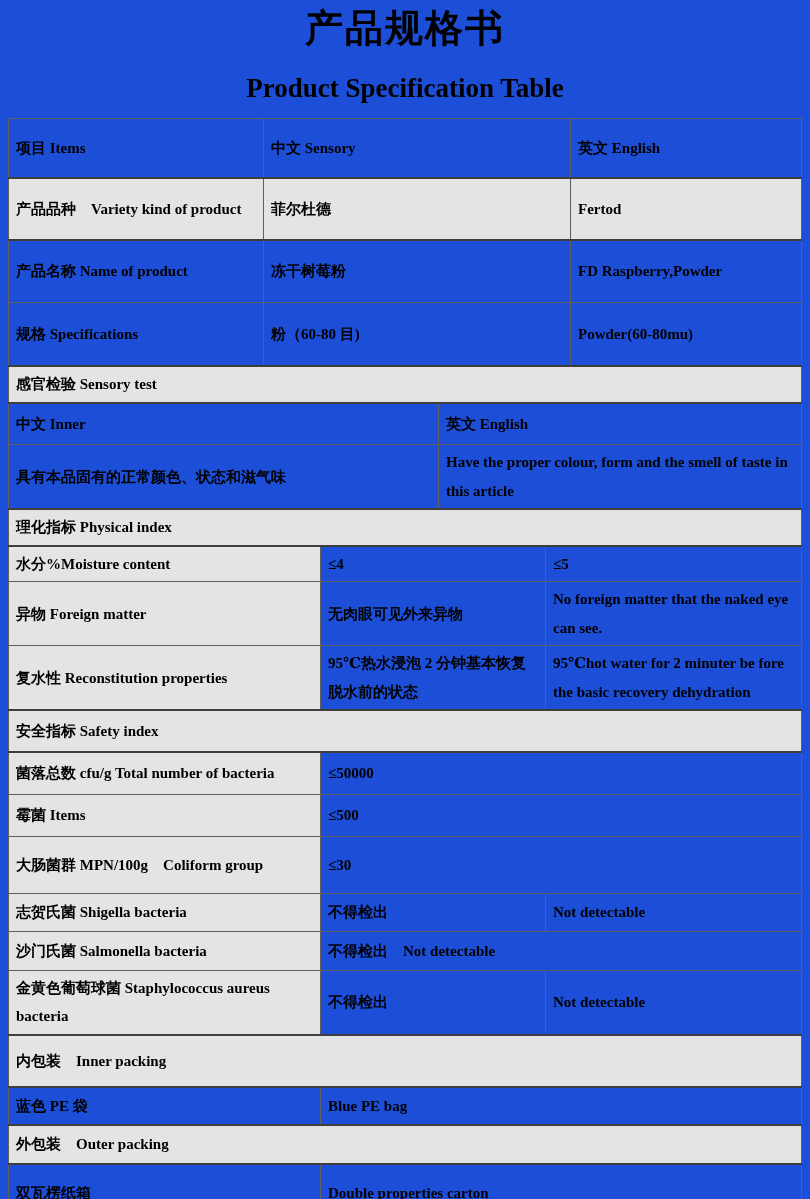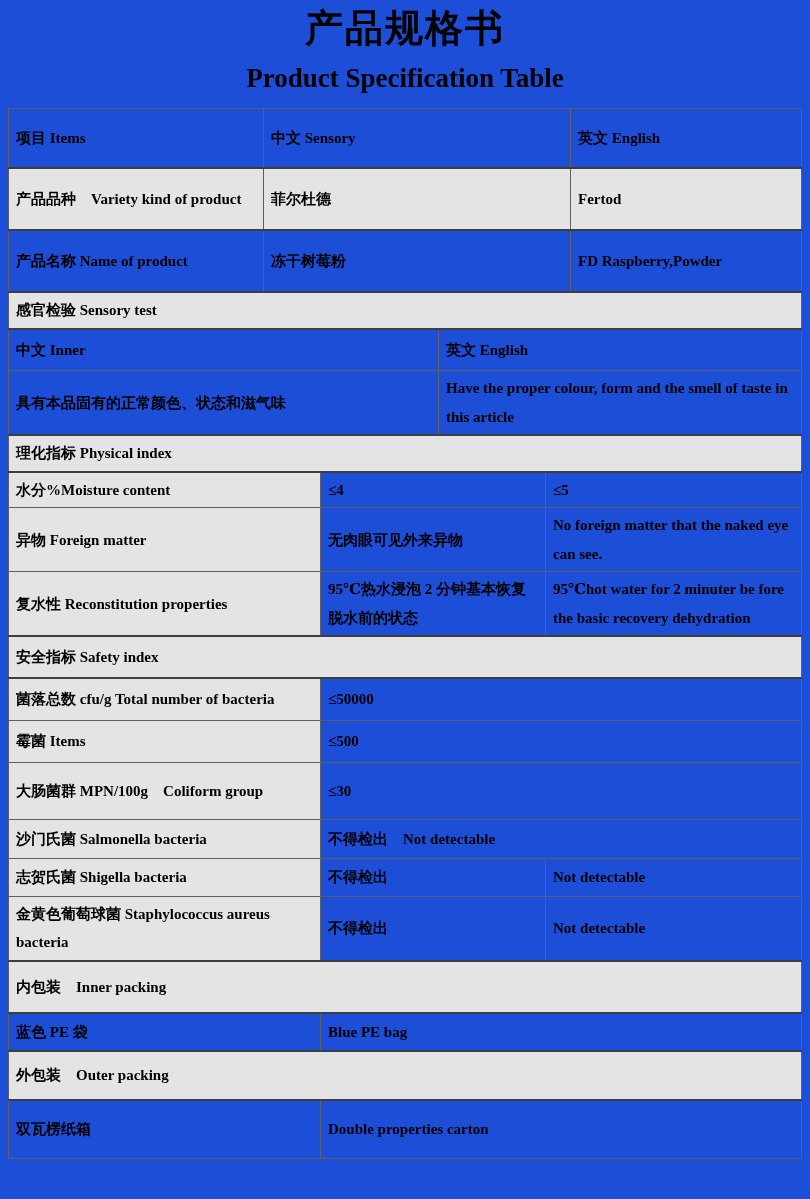--- a/index.html
+++ b/index.html
@@ -18,21 +18,21 @@
   }
   .title-zh {
     margin: 0;
     text-align: center;
     font-size: 38px;
     font-weight: bold;
     line-height: 1.2;
     letter-spacing: 2px;
   }
   .title-en {
-    margin: 10px 0 0 0;
+    margin: 20px 0 0 0;
     text-align: center;
     font-size: 27px;
     font-weight: bold;
     line-height: 1.2;
   }
   table.spec {
     border-collapse: collapse;
     table-layout: fixed;
     width: 793px;
     margin: 14px 0 0 8px;
@@ -89,20 +89,25 @@
       <td colspan="4">菲尔杜德</td>
       <td>Fertod</td>
     </tr>
 
     <tr style="height:62px">
       <td>产品名称 Name of product</td>
       <td colspan="4">冻干树莓粉</td>
       <td>FD Raspberry,Powder</td>
     </tr>
 
+    <tr style="height:64px">
+      <td>规格 Specifications</td>
+      <td colspan="4">粉（60-80 目)</td>
+      <td>Powder(60-80mu)</td>
+    </tr>
 
     <tr class="sec" style="height:34px">
       <td colspan="6">感官检验 Sensory test</td>
     </tr>
     <tr style="height:42px">
       <td colspan="3">中文 Inner</td>
       <td colspan="3">英文 English</td>
     </tr>
     <tr style="height:64px">
       <td colspan="3">具有本品固有的正常颜色、状态和滋气味</td>
@@ -136,44 +141,44 @@
       <td colspan="4">≤50000</td>
     </tr>
     <tr style="height:42px">
       <td colspan="2" class="lbl">霉菌 Items</td>
       <td colspan="4">≤500</td>
     </tr>
     <tr style="height:57px">
       <td colspan="2" class="lbl">大肠菌群 MPN/100g　Coliform group</td>
       <td colspan="4">≤30</td>
     </tr>
-    <tr style="height:39px">
-      <td colspan="2" class="lbl">沙门氏菌 Salmonella bacteria</td>
-      <td colspan="4">不得检出　Not detectable</td>
-    </tr>
     <tr style="height:38px">
       <td colspan="2" class="lbl">志贺氏菌 Shigella bacteria</td>
       <td colspan="2">不得检出</td>
       <td colspan="2">Not detectable</td>
+    </tr>
+    <tr style="height:39px">
+      <td colspan="2" class="lbl">沙门氏菌 Salmonella bacteria</td>
+      <td colspan="4">不得检出　Not detectable</td>
     </tr>
     <tr style="height:64px">
       <td colspan="2" class="lbl">金黄色葡萄球菌 Staphylococcus aureus bacteria</td>
       <td colspan="2">不得检出</td>
       <td colspan="2">Not detectable</td>
     </tr>
 
     <tr class="sec" style="height:52px">
       <td colspan="6">内包装　Inner packing</td>
     </tr>
     <tr style="height:38px">
       <td colspan="2">蓝色 PE 袋</td>
       <td colspan="4">Blue PE bag</td>
     </tr>
 
-    <tr class="sec" style="height:49px">
+    <tr class="sec" style="height:39px">
       <td colspan="6">外包装　Outer packing</td>
     </tr>
     <tr style="height:59px">
       <td colspan="2">双瓦楞纸箱</td>
       <td colspan="4">Double properties carton</td>
     </tr>
 
   </tbody>
     </table>
 </div>

